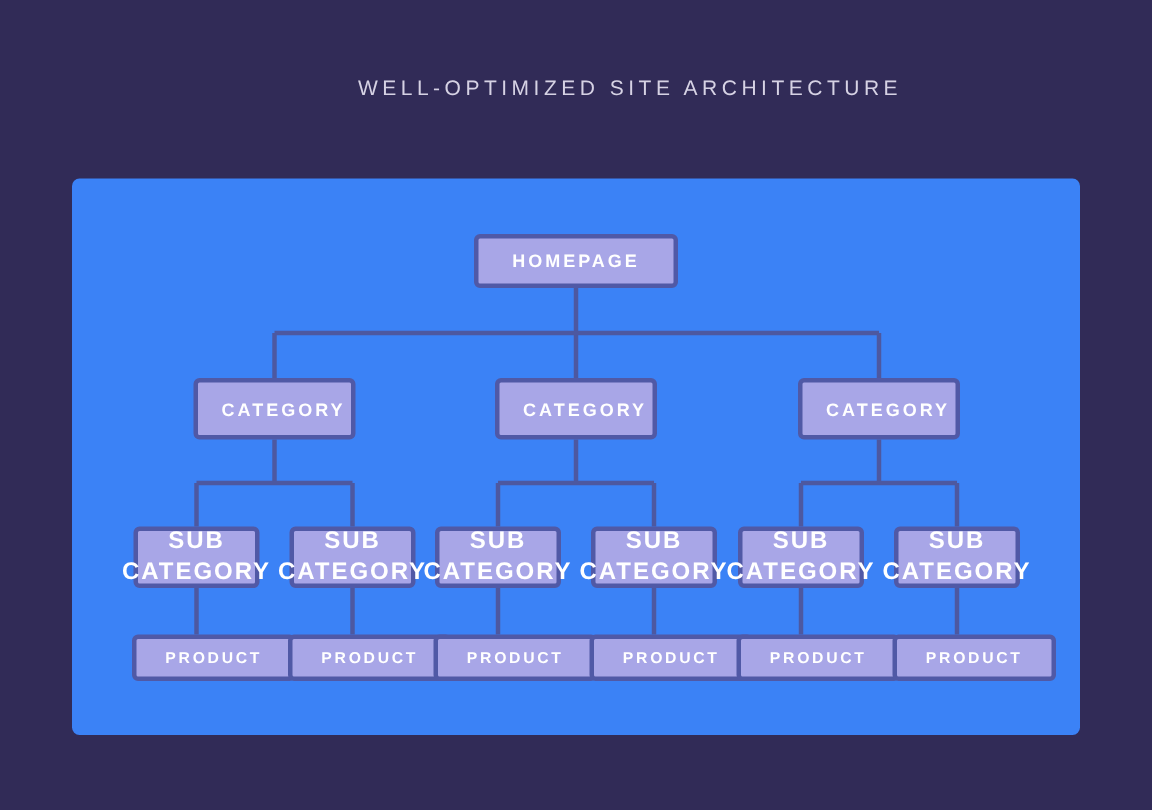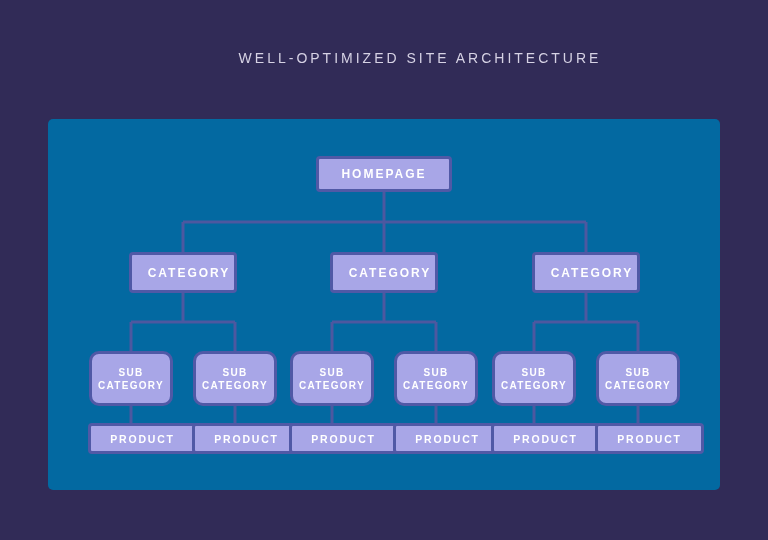--- a/index.html
+++ b/index.html
@@ -17,21 +17,21 @@
     color: #d6d2e4;
     font-size: 14px;
     font-weight: 500;
     letter-spacing: 3px;
     margin-left: 24px;
   }
   .panel {
     position: absolute;
     left: 48px; top: 119px;
     width: 672px; height: 371px;
-    background: #0369a1;
+    background: #3b82f6;
     border-radius: 5px;
   }
   .connectors {
     position: absolute;
     left: 0; top: 0;
     width: 672px; height: 371px;
   }
   .node {
     position: absolute;
     box-sizing: border-box;
@@ -43,21 +43,21 @@
     display: flex;
     align-items: center;
     justify-content: center;
     text-align: center;
   }
   .homepage { left: 268px; top: 37px; width: 136px; height: 36px; font-size: 12px; letter-spacing: 2px; }
   .category { top: 133px; width: 108px; height: 41px; font-size: 12px; letter-spacing: 2px; padding-left: 12px; }
   .cat-1 { left: 81px; }
   .cat-2 { left: 282px; }
   .cat-3 { left: 484px; }
-  .sub { top: 232px; width: 84px; height: 55px; font-size: 10px; letter-spacing: 1.3px; line-height: 1.3; padding: 0 2px; border-radius: 10px; }
+  .sub { top: 232px; width: 84px; height: 41px; font-size: 16px; letter-spacing: 1.3px; line-height: 1.3; padding: 0 2px; }
   .sub-1 { left: 41px; }
   .sub-2 { left: 145px; }
   .sub-3 { left: 242px; }
   .sub-4 { left: 346px; }
   .sub-5 { left: 444px; }
   .sub-6 { left: 548px; }
   .product { top: 304px; width: 109px; height: 31px; font-size: 10.5px; letter-spacing: 1.8px; }
   .prod-1 { left: 40px; }
   .prod-2 { left: 144px; }
   .prod-3 { left: 241px; }

